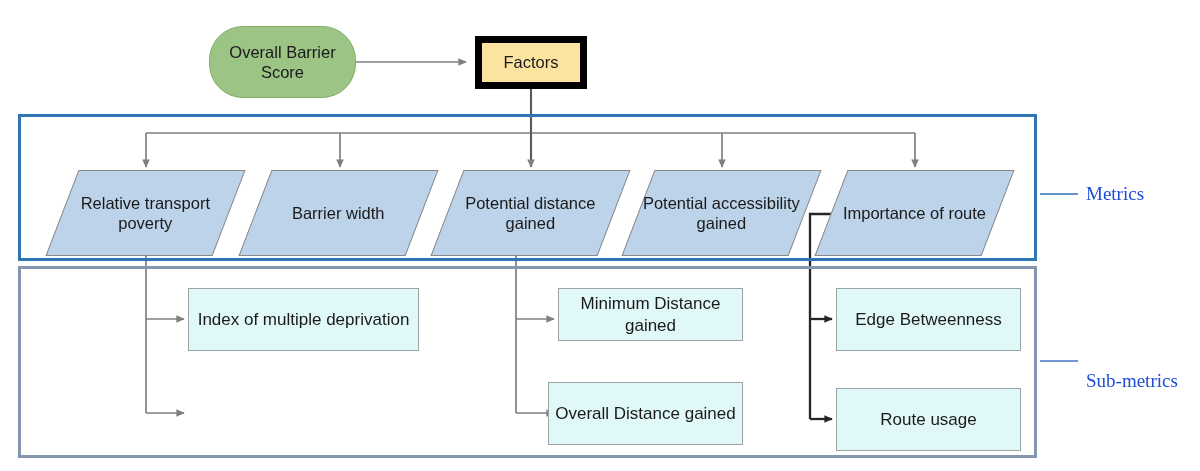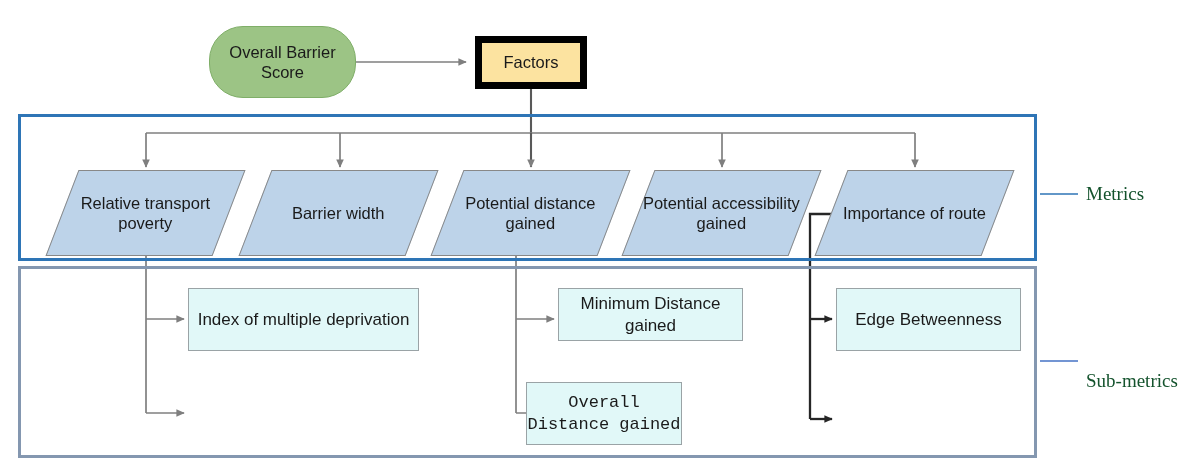--- a/index.html
+++ b/index.html
@@ -80,21 +80,21 @@
     border: 3px solid #2E75B6;
   }
   .frame-sub {
     border: 3px solid #8497B0;
   }
   
   .side-label {
     position: absolute;
     font-family: "Liberation Serif", serif;
     font-size: 19px;
-    color: #14532d;
+    color: #1d4ed8;
     white-space: nowrap;
     z-index: 4;
   }
 </style>
 </head>
 <body>
 
 <div id="canvas">
 
   <svg id="wires" viewBox="0 0 1200 471" xmlns="http://www.w3.org/2000/svg">
@@ -178,26 +178,29 @@
 
   <div class="node node-sub" style="left:188px; top:288px; width:231px; height:63px;">
     <span>Index of multiple deprivation</span>
   </div>
 
 
   <div class="node node-sub" style="left:558px; top:288px; width:185px; height:53px;">
     <span>Minimum Distance gained</span>
   </div>
 
-  <div class="node node-sub" style="left:526px; top:382px; width:156px; height:63px;font-family:Liberation Mono, monospace;">
+  <div class="node node-sub" style="left:548px; top:382px; width:195px; height:63px;">
     <span>Overall Distance gained</span>
   </div>
 
   <div class="node node-sub" style="left:836px; top:288px; width:185px; height:63px;align-items:center;">
     <span>Edge Betweenness</span>
   </div>
 
+  <div class="node node-sub" style="left:836px; top:388px; width:185px; height:63px;">
+    <span>Route usage</span>
+  </div>
 
   <div class="side-label" style="left:1086px; top:183px;">Metrics</div>
 
   <div class="side-label" style="left:1086px; top:350px;margin-top:20px;">Sub-metrics</div>
 
 </div>
 
 </body></html>

